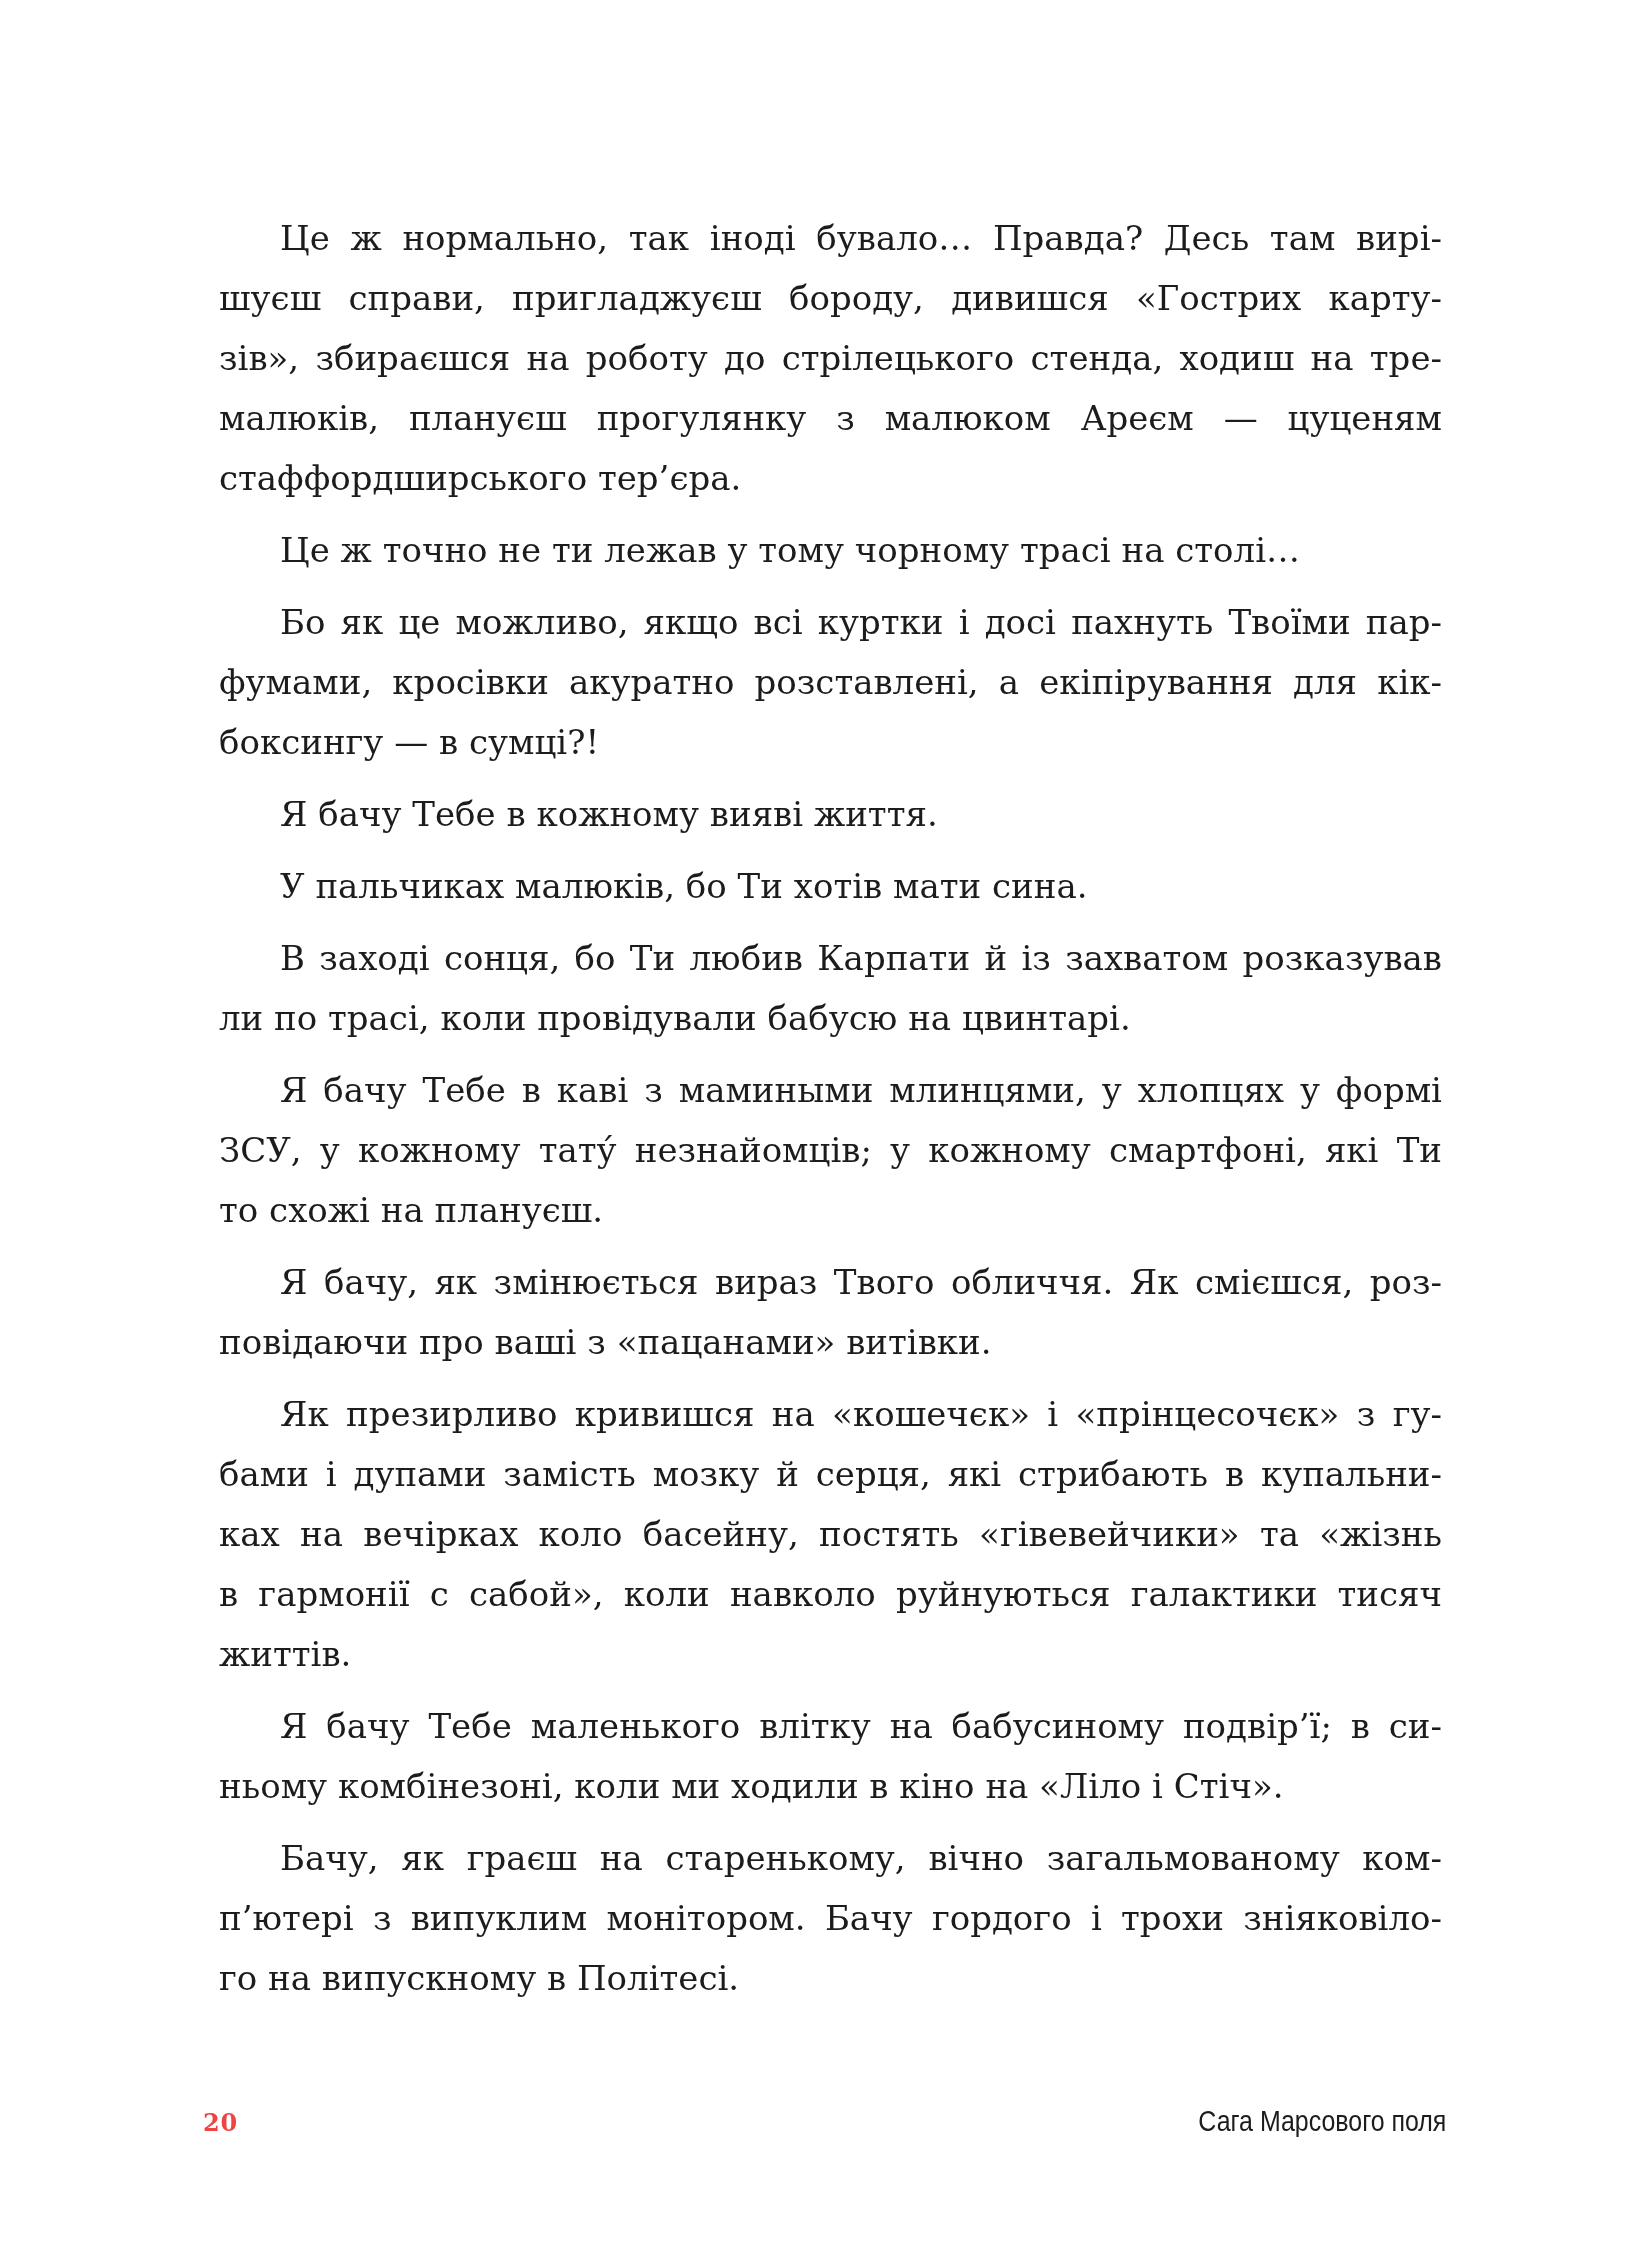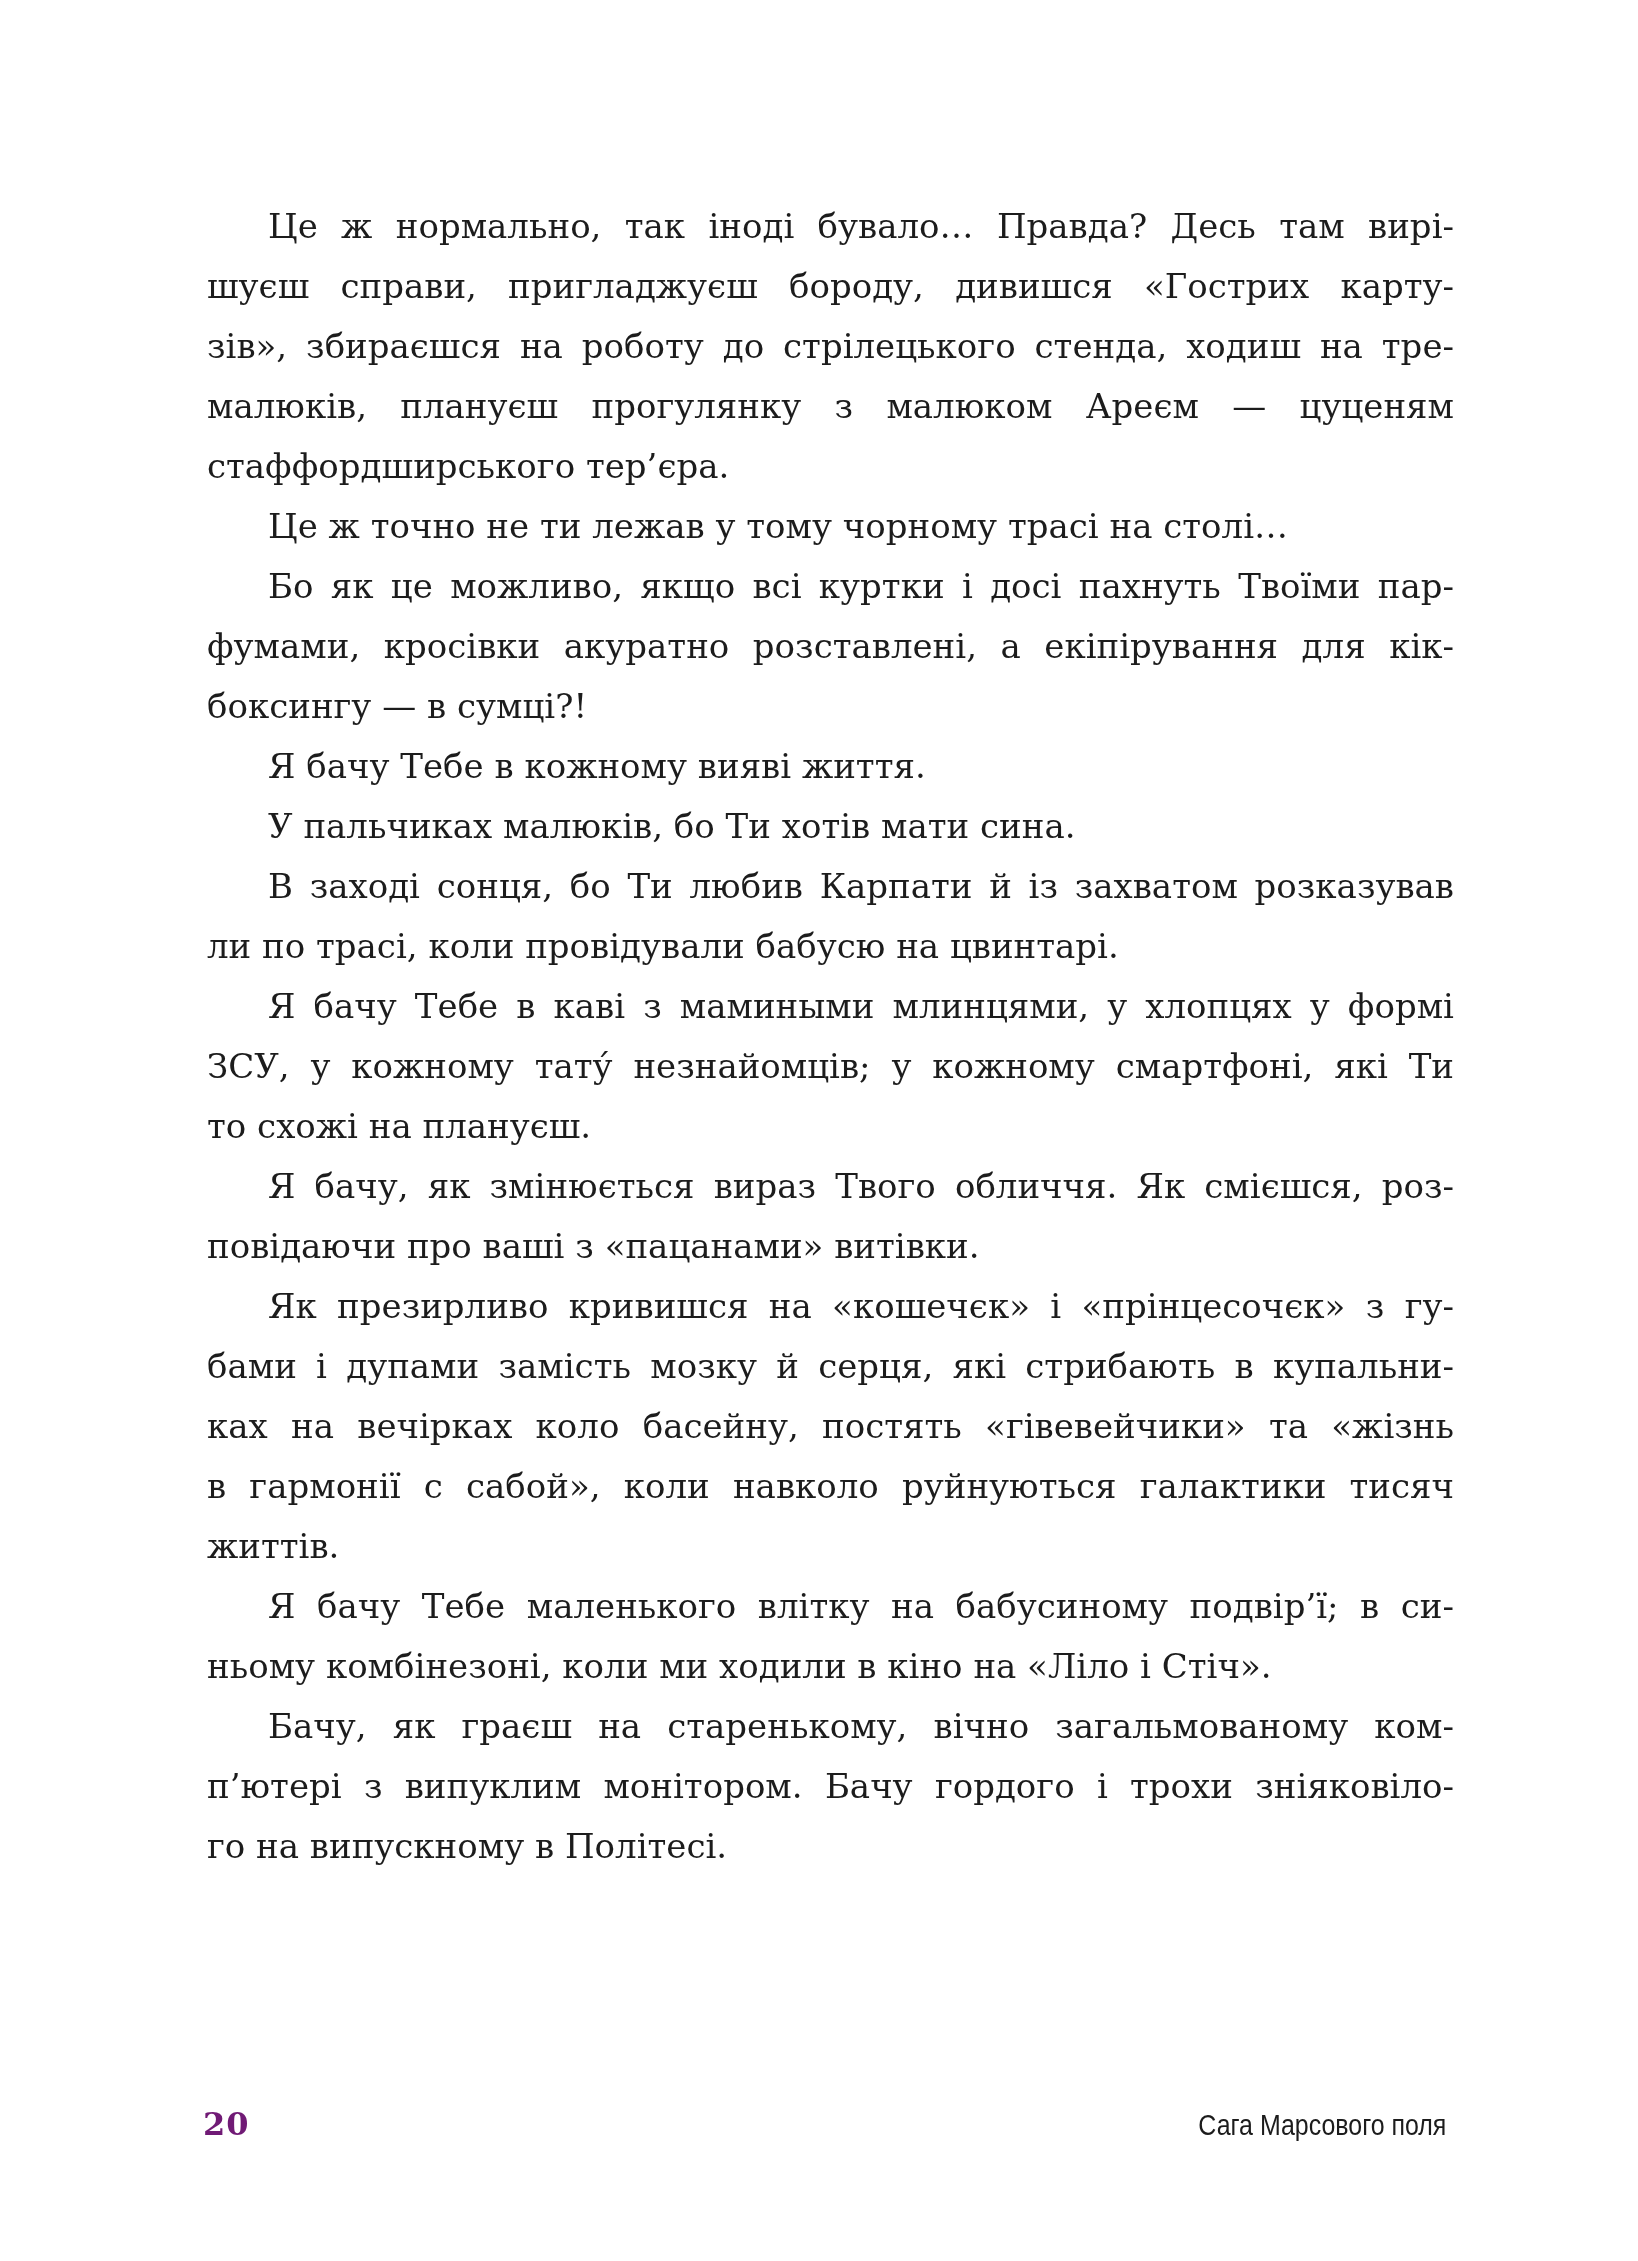--- a/index.html
+++ b/index.html
@@ -26,21 +26,21 @@
       position: absolute;
       left: 207px;
       top: 196px;
       width: 1247px;
       font-family: "DejaVu Serif", "Liberation Serif", serif;
       font-size: 34px;
       line-height: 60px;
       color: #1c1c1c;
     }
     .para {
-      margin: 0;
+      margin: 12px;
       padding: 0;
     }
     .line {
       display: block;
       height: 60px;
       white-space: nowrap;
       text-align: justify;
       text-align-last: justify;
       overflow: visible;
     }
@@ -56,23 +56,23 @@
       left: 203px;
       top: 2105px;
       width: 1243px;
       height: 43px;
       display: flex;
       justify-content: space-between;
       align-items: baseline;
     }
     .page-number {
       font-family: "DejaVu Serif", "Liberation Serif", serif;
-      font-size: 32px;
+      font-size: 24px;
       font-weight: bold;
-      color: #701a75;
+      color: #ef4444;
       letter-spacing: 0.9px;
       text-align: right;
     }
     .running-title {
       font-family: "Liberation Sans", "DejaVu Sans", sans-serif;
       font-size: 29px;
       color: #1c1c1c;
       transform: scaleX(0.86);
       transform-origin: right center;
     }

